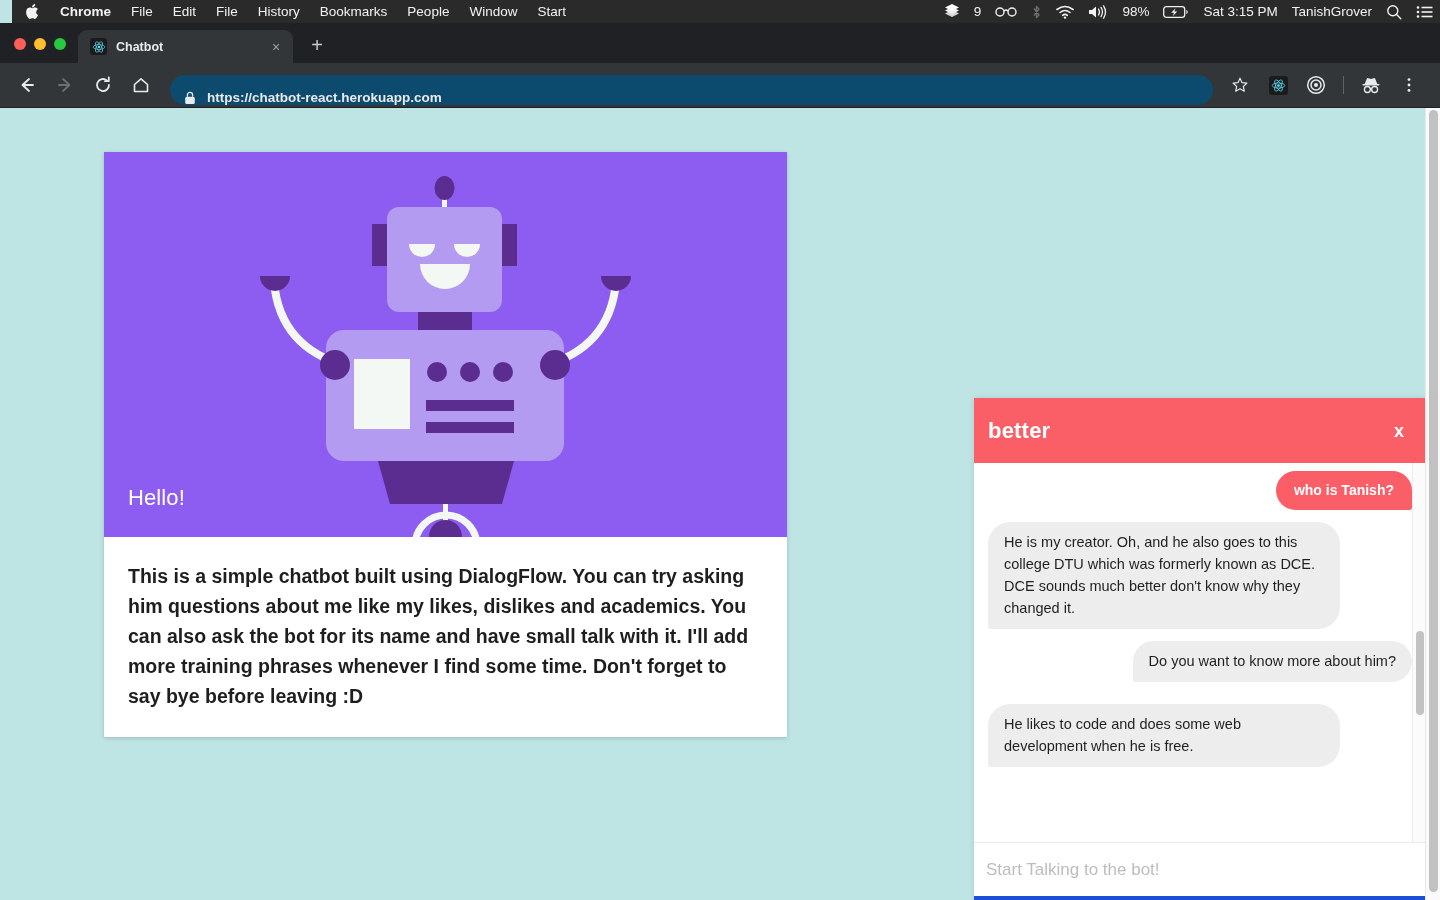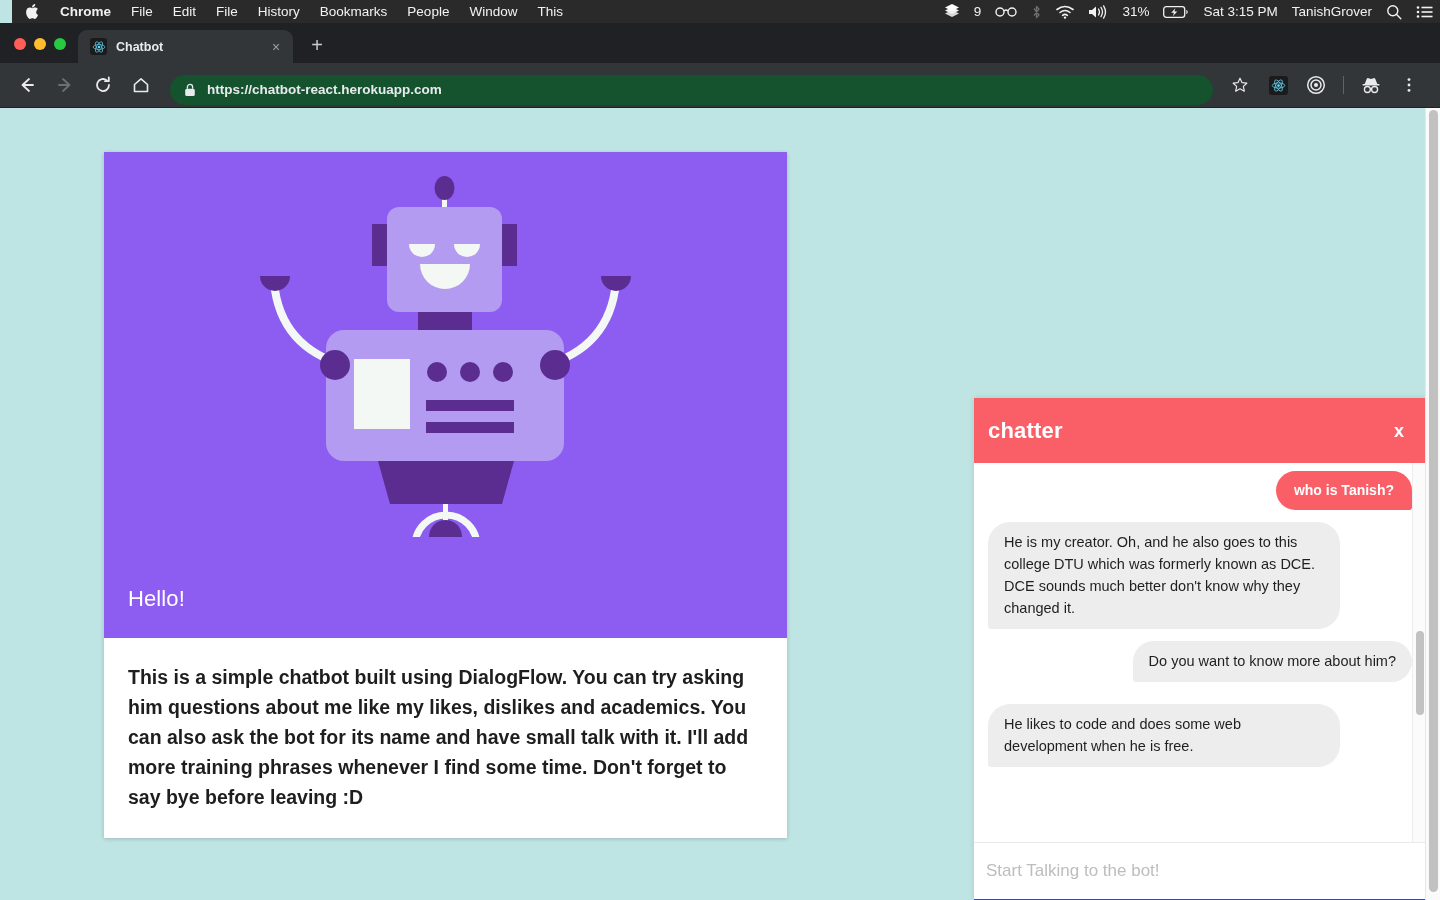--- a/index.html
+++ b/index.html
@@ -81,22 +81,22 @@
     border-bottom: 1px solid #202124;
   }
   .tb-btn {
     width: 30px; height: 30px; margin: 0 4px;
     display: flex; align-items: center; justify-content: center;
     color: #e8eaed; flex: 0 0 auto;
   }
   .tb-btn.disabled { color: #6b7073; }
   #omnibox {
     flex: 1 1 auto; height: 30px; margin: 9px 8px 0 10px;
-    background: #14532d; border-radius: 16px;
-    display: flex; align-items: center; padding: 0 14px;
+    background: #0c4a6e; border-radius: 16px;
+    display: flex; align-items: flex-end; padding: 0 14px;
     min-width: 0;
   }
   .lock { margin-right: 11px; display: flex; align-items: center; flex: 0 0 auto; }
   #url-text {
     color: #e8eaed; font-size: 13.5px; font-weight: bold;
     white-space: nowrap; overflow: hidden; text-overflow: ellipsis;
   }
   .tb-right { display: flex; align-items: center; flex: 0 0 auto; }
   .tb-div { width: 1px; height: 18px; background: #5f6368; margin: 0 8px; }
   .ext-react {
@@ -127,21 +127,21 @@
 
   
   #hello-card {
     position: absolute; left: 104px; top: 44px;
     width: 683px;
     background: #ffffff;
     box-shadow: 0 1px 4px rgba(0,0,0,0.18);
   }
   #card-hero {
     position: relative;
-    height: 486px;
+    height: 385px;
     background: #8d5cf0;
     overflow: hidden;
   }
   #hello-text {
     position: absolute; left: 24px; bottom: 26px;
     color: #ffffff; font-size: 22px; font-weight: 400;
     letter-spacing: .1px;
   }
   #card-body {
     padding: 24px 33px 26px 24px;
@@ -217,21 +217,21 @@
     background: #c2c2c2; border-radius: 4px;
   }
 
   #chat-input-wrap {
     flex: 0 0 auto;
     height: 58px;
     border-top: 1px solid #eaeaea;
     background: #ffffff;
     display: flex; align-items: center;
     padding: 0 12px;
-    border-bottom: 1px solid #1d4ed8;
+    border-bottom: 4px solid #1d4ed8;
   }
   #chat-input {
     width: 100%; height: 100%;
     border: none; outline: none; background: transparent;
     font-family: "Liberation Sans", sans-serif;
     font-size: 17px;
     color: #333;
   }
   #chat-input::placeholder { color: #bdbdbd; }
 </style>
@@ -246,21 +246,21 @@
         </svg>
     </div>
     <div class="mb-item bold">Chrome</div>
     <div class="mb-item">File</div>
     <div class="mb-item">Edit</div>
     <div class="mb-item">File</div>
     <div class="mb-item">History</div>
     <div class="mb-item">Bookmarks</div>
     <div class="mb-item">People</div>
     <div class="mb-item">Window</div>
-    <div class="mb-item">This</div>
+    <div class="mb-item">Start</div>
   </div>
 
   <div class="mb-right">
     <div class="mb-sys">
       <svg width="16" height="15" viewBox="0 0 16 15">
         <path fill="#d8d8d8" d="M1 9.5 L8 6 L15 9.5 L8 13 Z"></path>
         <path fill="#f2f2f2" d="M1 6.5 L8 3 L15 6.5 L8 10 Z"></path>
         <path fill="#ffffff" d="M1 3.5 L8 0 L15 3.5 L8 7 Z"></path>
       </svg>
     </div>
@@ -286,21 +286,21 @@
       </svg>
     </div>
     <div class="mb-sys">
       <svg width="20" height="14" viewBox="0 0 20 14">
         <path d="M1 5 H4 L8 1.5 V12.5 L4 9 H1 Z" fill="#f2f2f2"></path>
         <path d="M10.5 4 Q12.5 7 10.5 10" fill="none" stroke="#f2f2f2" stroke-width="1.3" stroke-linecap="round"></path>
         <path d="M13 2.4 Q16 7 13 11.6" fill="none" stroke="#f2f2f2" stroke-width="1.3" stroke-linecap="round"></path>
         <path d="M15.6 0.9 Q19.4 7 15.6 13.1" fill="none" stroke="#f2f2f2" stroke-width="1.3" stroke-linecap="round"></path>
       </svg>
     </div>
-    <div class="mb-sys txt">31%</div>
+    <div class="mb-sys txt">98%</div>
     <div class="mb-sys">
       <svg width="26" height="14" viewBox="0 0 26 14">
         <rect x="0.7" y="1.7" width="21" height="10.6" rx="2.6" fill="none" stroke="#f2f2f2" stroke-width="1.3"></rect>
         <path d="M23.5 5.3 Q25 7 23.5 8.7" fill="none" stroke="#f2f2f2" stroke-width="1.2"></path>
         <path d="M12.4 3.3 L8.2 7.8 H11 L9.8 11.3 L14.2 6.6 H11.4 Z" fill="#f2f2f2"></path>
       </svg>
     </div>
     <div class="mb-sys txt">Sat 3:15 PM</div>
     <div class="mb-sys txt">TanishGrover</div>
     <div class="mb-sys">
@@ -475,21 +475,21 @@
       </svg>
       <div id="hello-text">Hello!</div>
     </div>
     <div id="card-body">
       <p id="card-desc">This is a simple chatbot built using DialogFlow. You can try asking him questions about me like my likes, dislikes and academics. You can also ask the bot for its name and have small talk with it. I'll add more training phrases whenever I find some time. Don't forget to say bye before leaving :D</p>
     </div>
   </div>
 
   <div id="chat-widget">
     <div id="chat-header">
-      <span id="chat-title">chatter</span>
+      <span id="chat-title">better</span>
       <span id="chat-close">x</span>
     </div>
 
     <div id="chat-scroll">
       <div id="messages">
         <div class="msg user">
           <div class="bubble">who is Tanish?</div>
         </div>
         <div class="msg bot">
           <div class="bubble">He is my creator. Oh, and he also goes to this college DTU which was formerly known as DCE. DCE sounds much better don't know why they changed it.</div>

